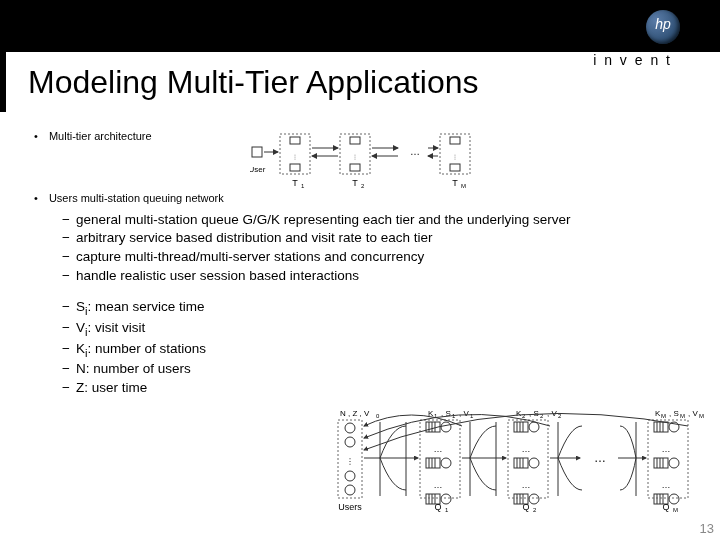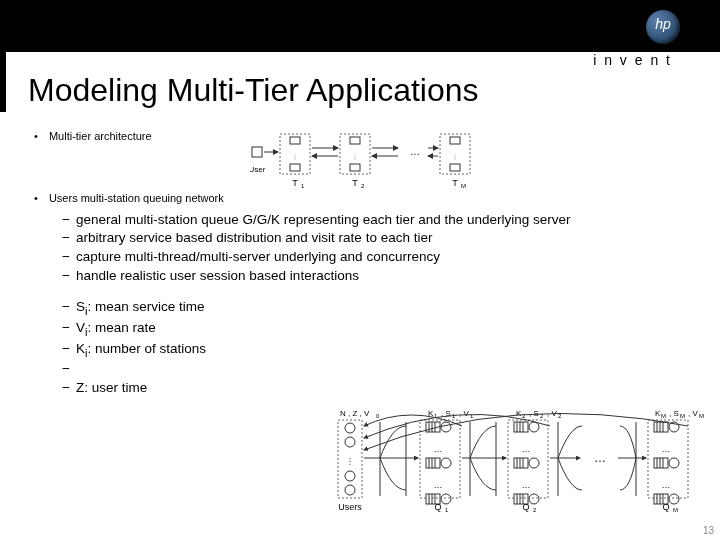--- a/index.html
+++ b/index.html
@@ -51,21 +51,21 @@
   .leftbar {
     position: absolute;
     top: 52px;
     left: 0;
     width: 6px;
     height: 60px;
     background: #000;
   }
   .title {
     position: absolute;
-    top: 72px;
+    top: 64px;
     left: 28px;
     font-size: 32px;
     font-weight: 400;
   }
   .content {
     position: absolute;
     top: 130px;
     left: 34px;
     width: 650px;
     font-size: 14px;
@@ -106,21 +106,21 @@
     top: 408px;
     left: 310px;
     width: 410px;
     height: 104px;
   }
   svg text { font-family: Arial, sans-serif; }
   .pagenum {
     position: absolute;
     right: 6px;
     bottom: 4px;
-    font-size: 10px;
+    font-size: 13px;
     color: #888;
   }
 </style>
 </head>
 <body>
 
 <div class="topbar">
   <div class="hp-logo"></div>
 </div>
 <div class="invent">i n v e n t</div>
@@ -147,49 +147,50 @@
     <div class="row">
       <span class="dash">−</span>
       <span>general multi-station queue G/G/K representing each tier and the underlying server</span>
     </div>
     <div class="row">
       <span class="dash">−</span>
       <span>arbitrary service based distribution and visit rate to each tier</span>
     </div>
     <div class="row">
       <span class="dash">−</span>
-      <span>capture multi-thread/multi-server underlying and concurrency</span>
+      <span>capture multi-thread/multi-server stations and concurrency</span>
     </div>
     <div class="row">
       <span class="dash">−</span>
       <span>handle realistic user session based interactions</span>
     </div>
   </div>
 
   <div class="subitems group2">
     <div class="row">
       <span class="dash">−</span>
       <span>
         <span>S</span><sub>i</sub><span>: mean service time</span>
       </span>
     </div>
     <div class="row">
       <span class="dash">−</span>
       <span>
-        <span>V</span><sub>i</sub><span>: mean rate</span>
+        <span>V</span><sub>i</sub><span>: visit visit</span>
       </span>
     </div>
     <div class="row">
       <span class="dash">−</span>
       <span>
         <span>K</span><sub>i</sub><span>: number of stations</span>
       </span>
     </div>
     <div class="row">
       <span class="dash">−</span>
+      <span>N: number of users</span>
     </div>
     <div class="row">
       <span class="dash">−</span>
       <span>Z: user time</span>
     </div>
   </div>
 
 </div>
 
 <div class="fig1">

